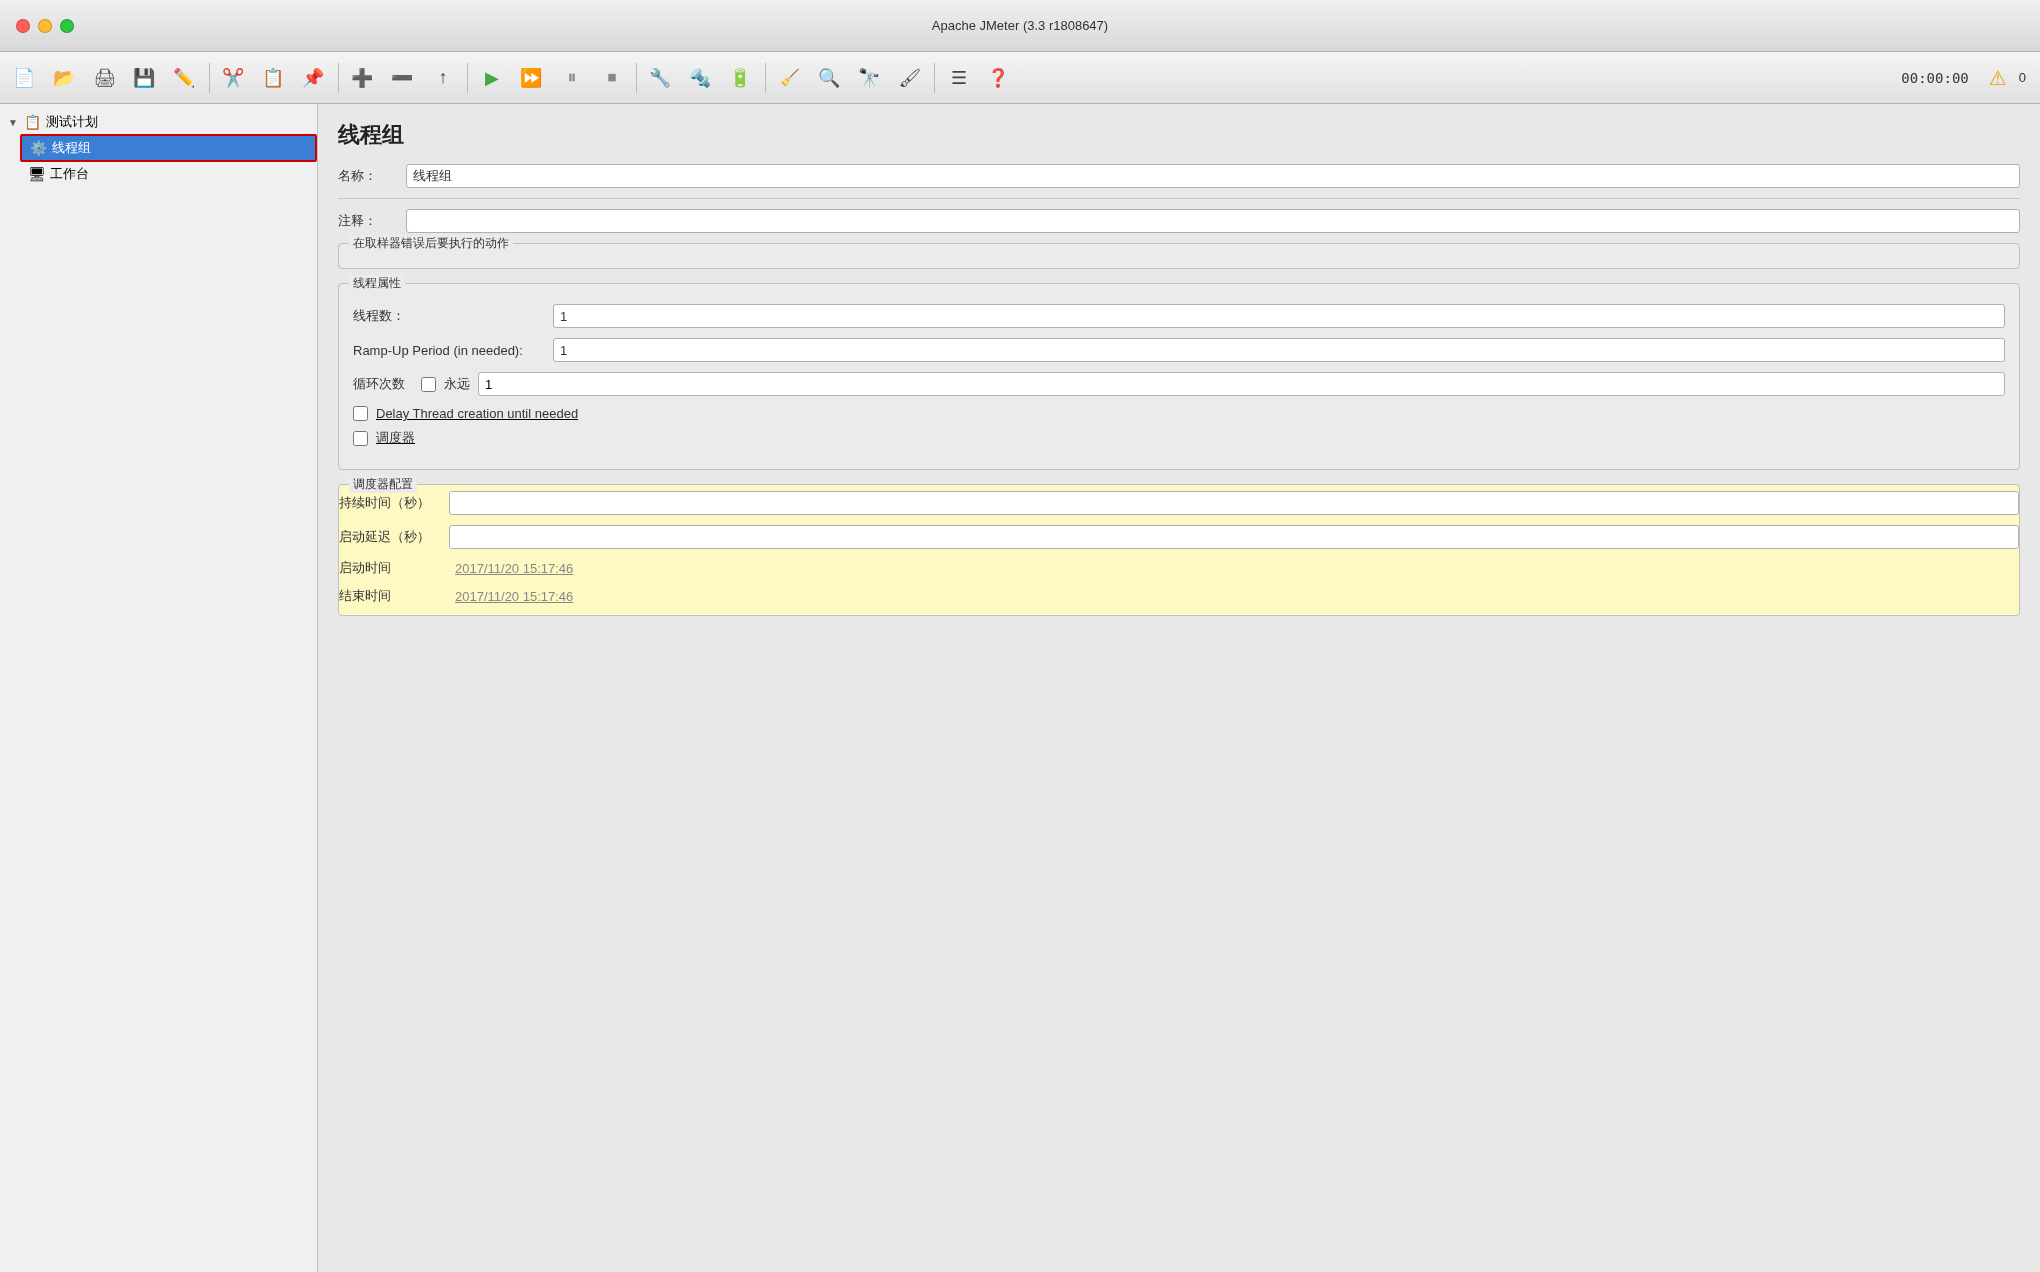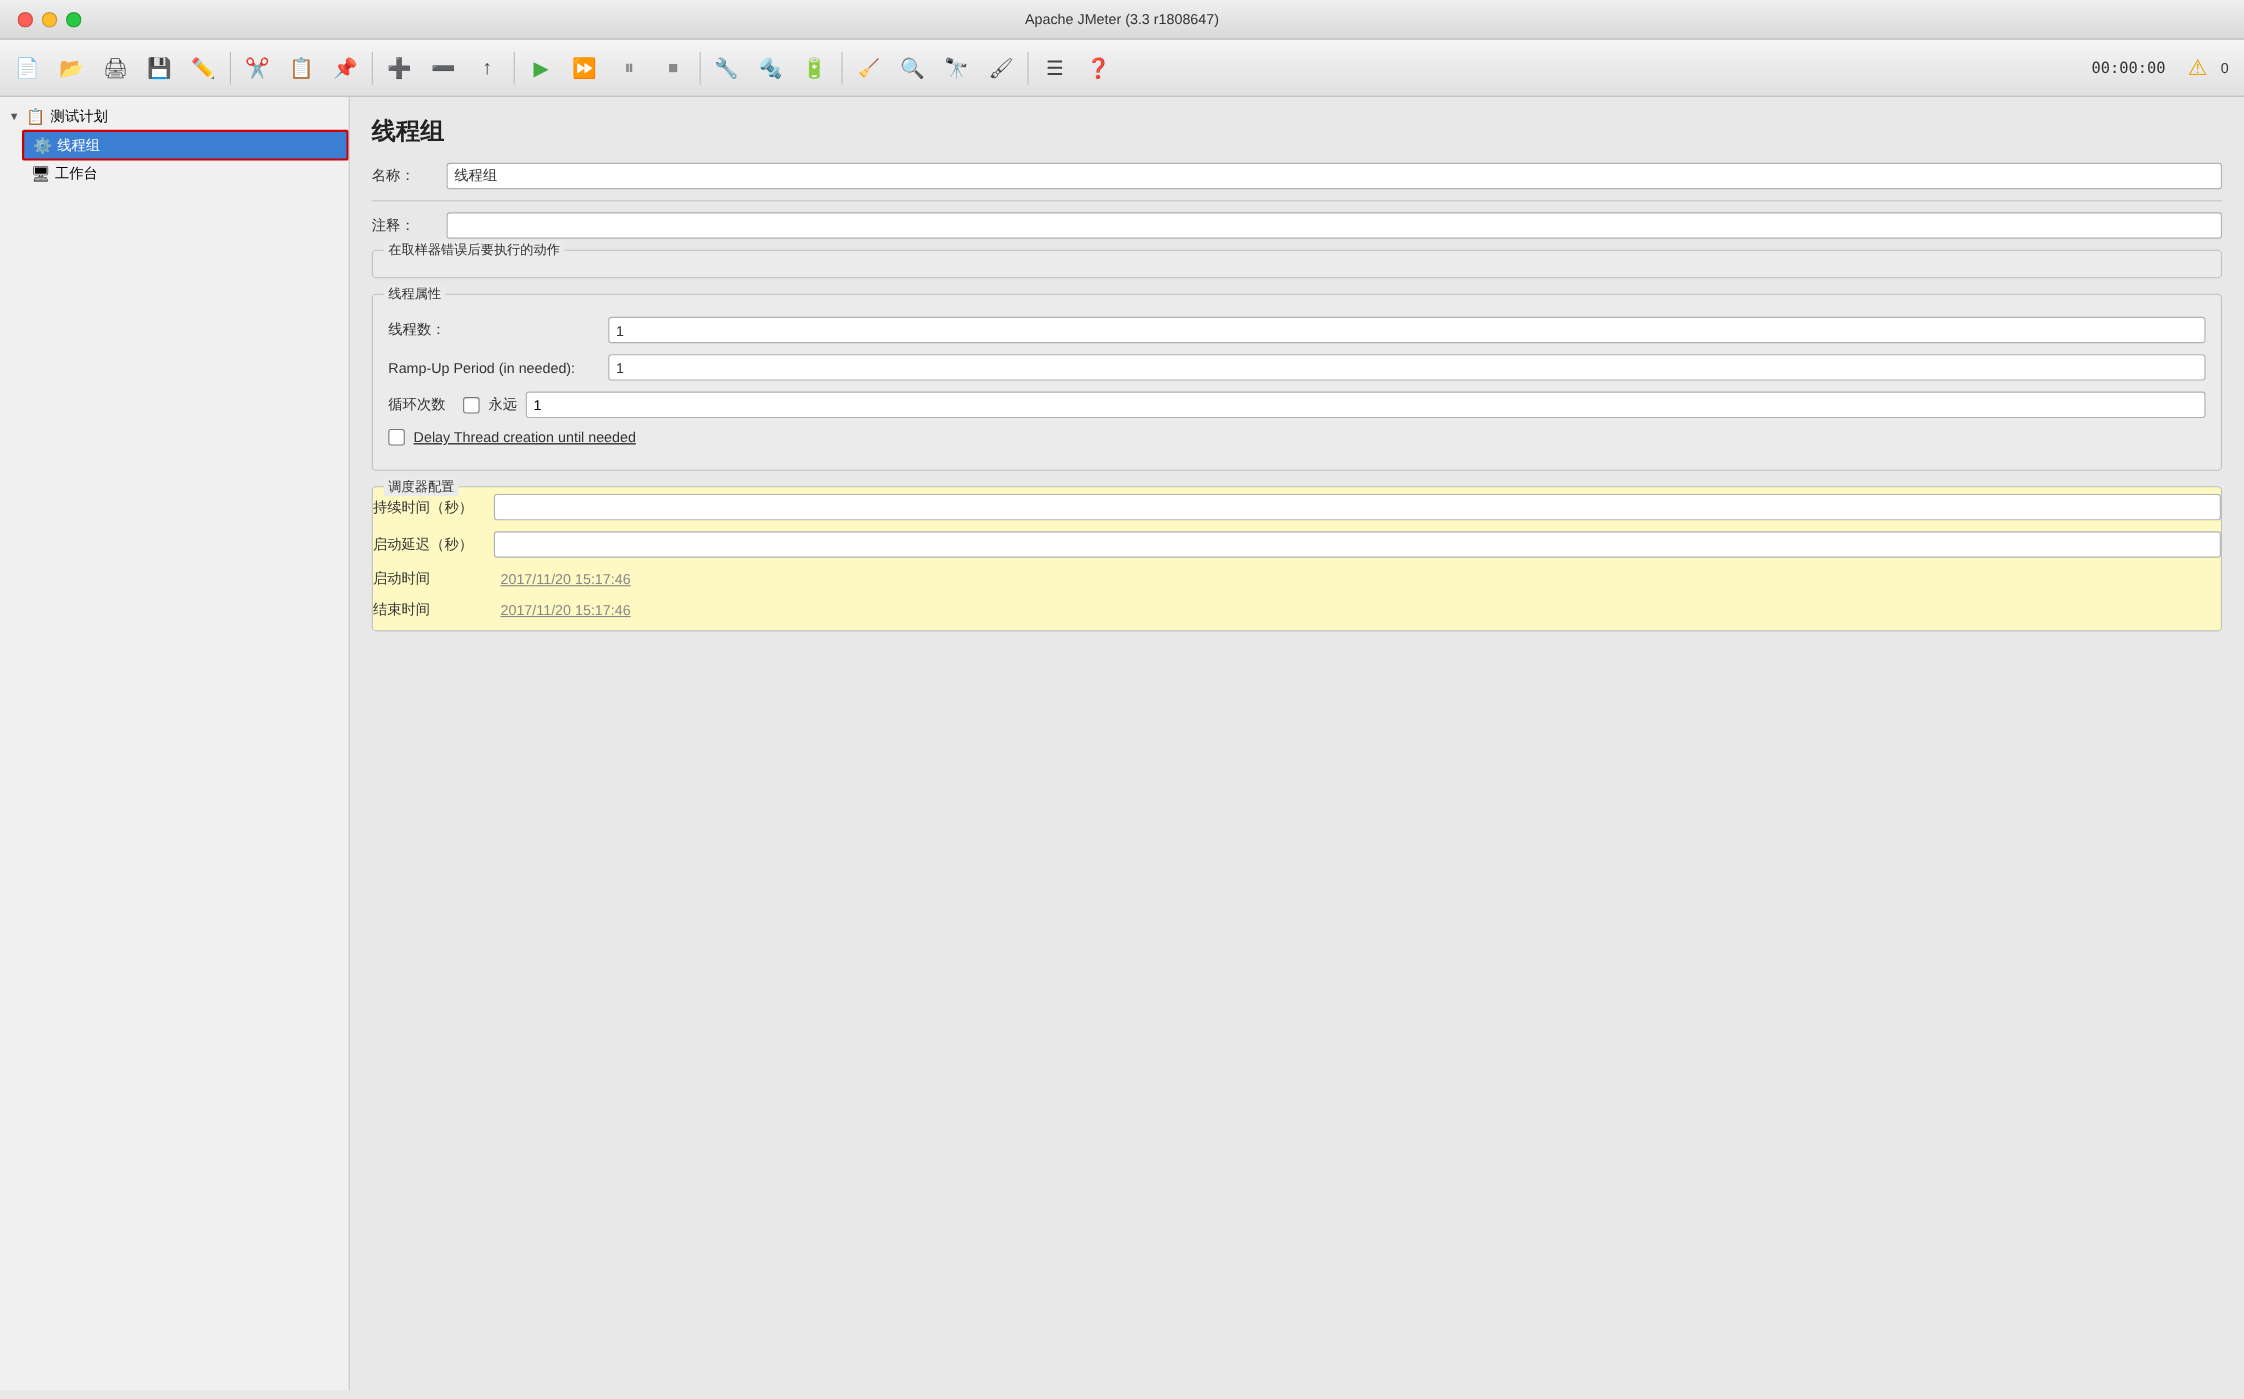--- a/index.html
+++ b/index.html
@@ -7,21 +7,21 @@
       font-family: -apple-system, "PingFang SC", "Microsoft YaHei", sans-serif;
       font-size: 13px;
       background: #e8e8e8;
       width: 2040px;
       height: 1272px;
       overflow: hidden;
     }
 
     
     .title-bar {
-      height: 36px;
+      height: 52px;
       background: linear-gradient(to bottom, #f0f0f0, #d8d8d8);
       display: flex;
       align-items: center;
       border-bottom: 1px solid #b0b0b0;
       position: relative;
     }
     .traffic-lights {
       display: flex;
       gap: 8px;
       padding: 0 16px;
@@ -435,20 +435,24 @@
         <input type="checkbox" class="loop-checkbox" style="">
         <span class="forever-label">永远</span>
         <input class="loop-input" type="text" value="1" style="">
       </div>
 
       <div class="check-row">
         <input type="checkbox" style="">
         <span class="check-label">Delay Thread creation until needed</span>
       </div>
 
+      <div class="check-row">
+        <input type="checkbox" style="">
+        <span class="check-label">调度器</span>
+      </div>
     </div>
 
     <div class="scheduler-section">
       <span class="section-title-bar">调度器配置</span>
       <div style="height:6px;"></div>
 
       <div class="sched-row">
         <span class="sched-label">持续时间（秒）</span>
         <input class="sched-input" type="text" value="" style="">
       </div>

